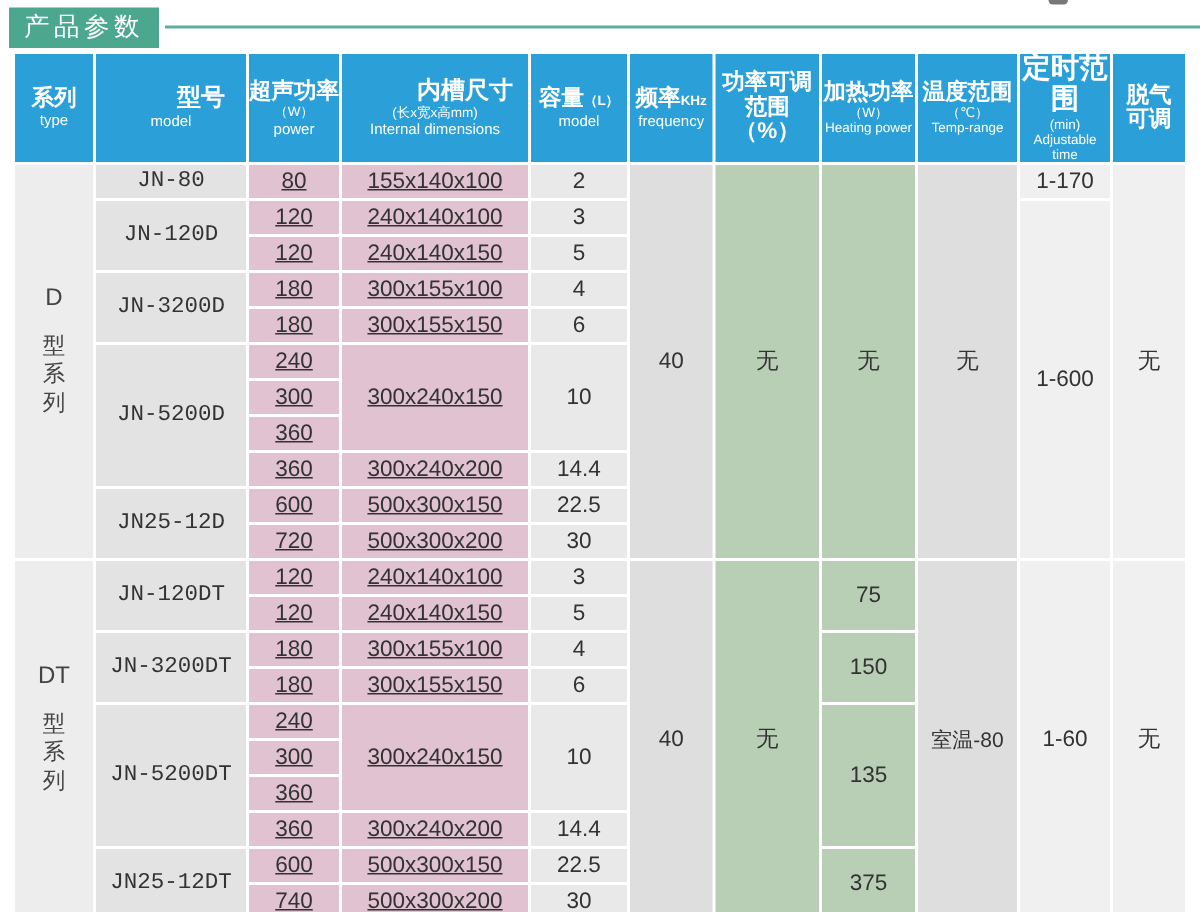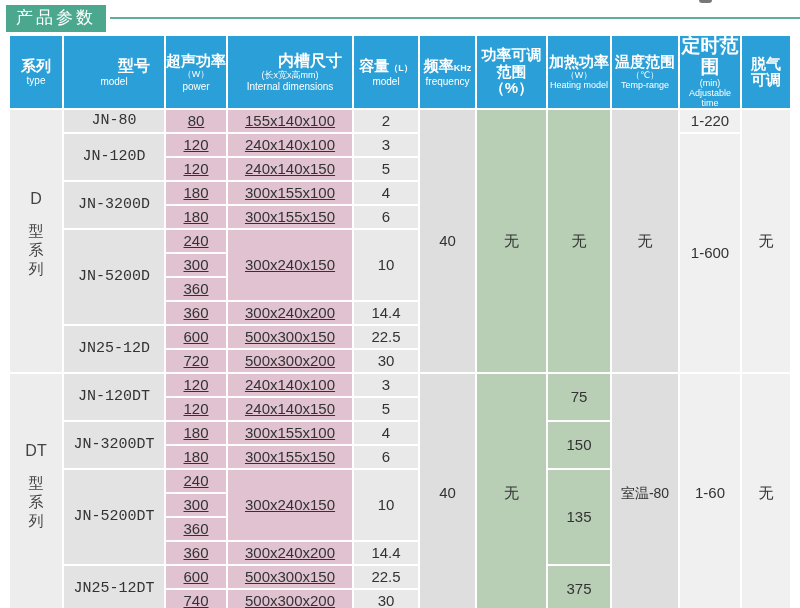--- a/index.html
+++ b/index.html
@@ -117,21 +117,21 @@
         <div><span class="h-zh">频率</span><span class="h-si">KHz</span></div>
         <div class="h-en">frequency</div>
       </th>
       <th>
         <div class="h-zh">功率可调</div>
         <div class="h-zh">范围（%）</div>
       </th>
       <th>
         <div class="h-zh">加热功率</div>
         <div class="h-sub">（W）</div>
-        <div class="h-en-sm">Heating model</div>
+        <div class="h-en-sm">Heating power</div>
       </th>
       <th>
         <div class="h-zh">温度范围</div>
         <div class="h-sub">（℃）</div>
         <div class="h-en-sm">Temp-range</div>
       </th>
       <th>
         <div class="h-zh-sm">定时范围</div>
         <div class="h-sub">(min)</div>
         <div class="h-en-sm">Adjustable</div>
@@ -151,21 +151,21 @@
         <div class="series-chars">型系列</div>
       </td>
       <td class="c-model">JN-80</td>
       <td class="c-pink">80</td>
       <td class="c-pink">155x140x100</td>
       <td class="c-vol">2</td>
       <td class="c-gray" rowspan="11">40</td>
       <td class="c-green" rowspan="11">无</td>
       <td class="c-green" rowspan="11">无</td>
       <td class="c-gray" rowspan="11">无</td>
-      <td class="c-light">1-220</td>
+      <td class="c-light">1-170</td>
       <td class="c-light" rowspan="11">无</td>
     </tr>
     <tr>
       <td class="c-model" rowspan="2">JN-120D</td>
       <td class="c-pink">120</td>
       <td class="c-pink">240x140x100</td>
       <td class="c-vol">3</td>
       <td class="c-light" rowspan="10">1-600</td>
     </tr>
     <tr>

